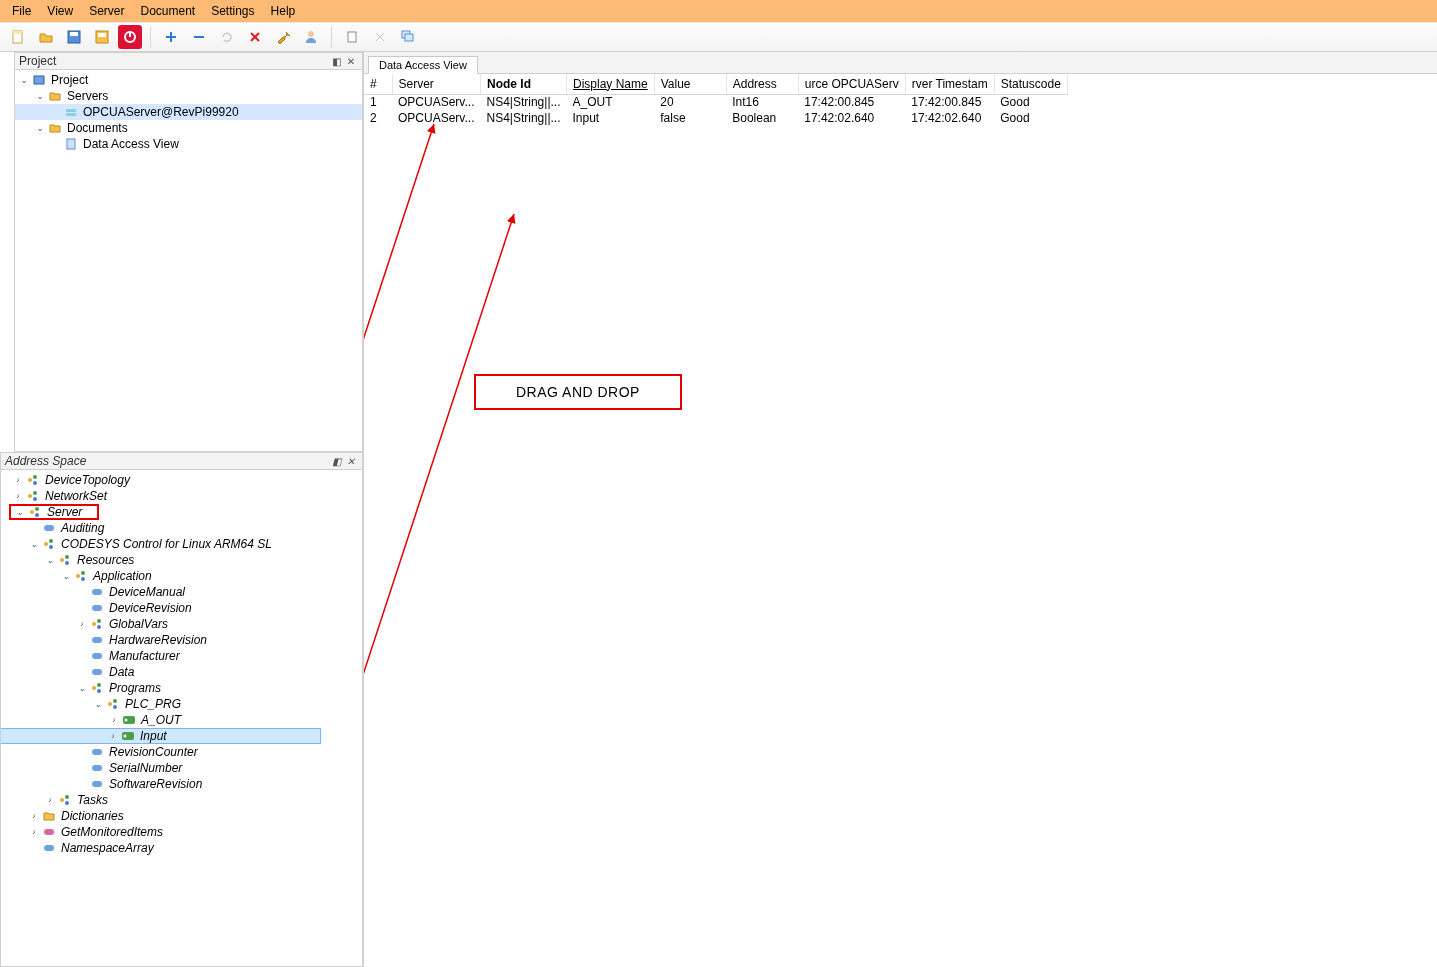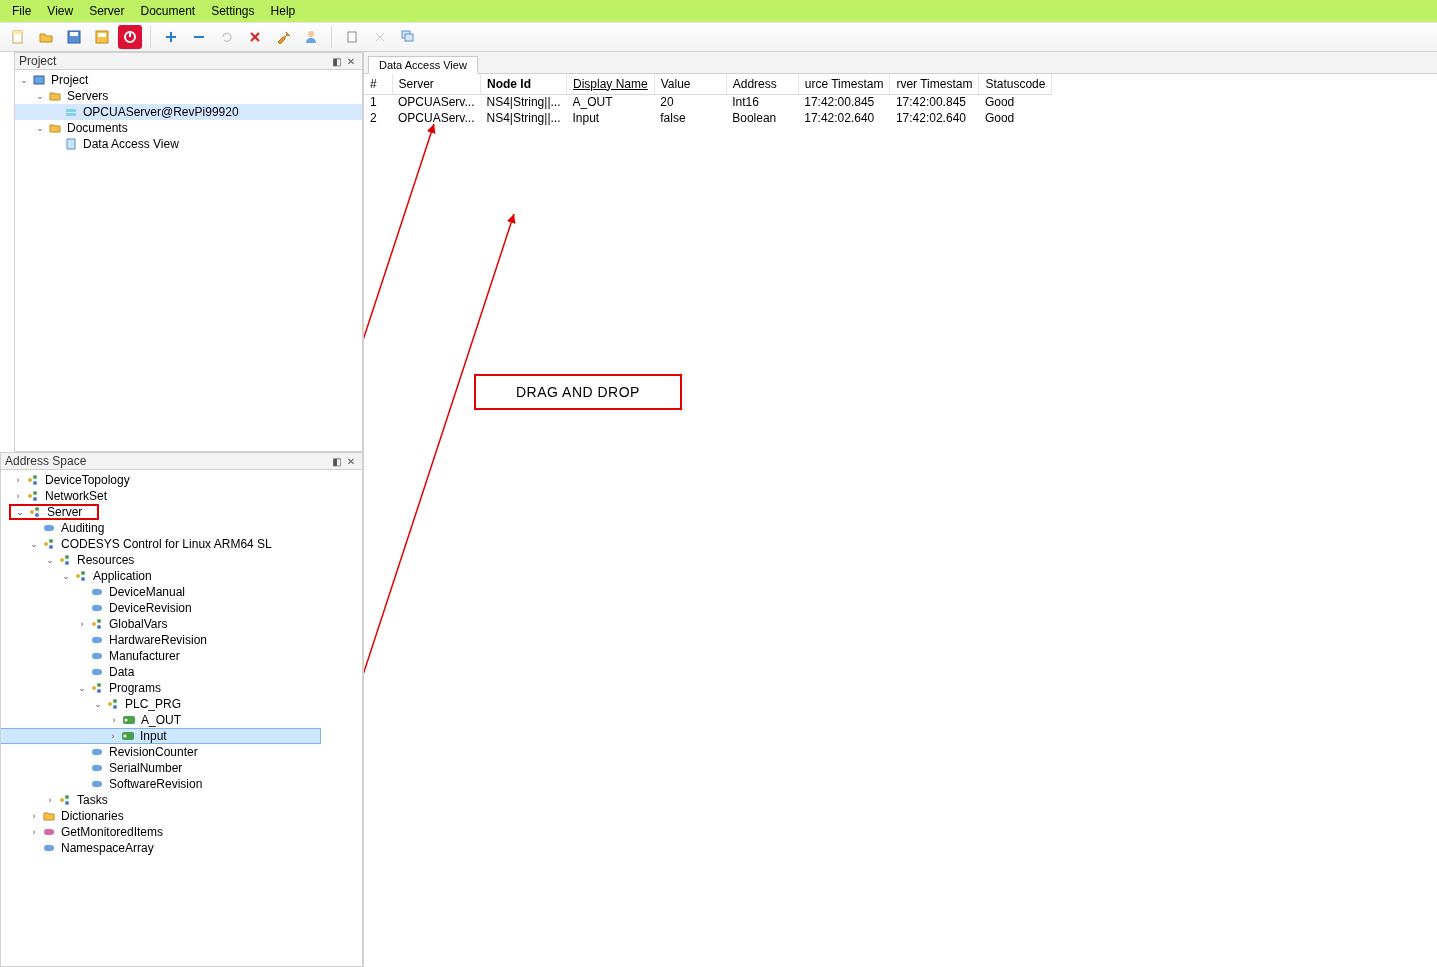--- a/index.html
+++ b/index.html
@@ -1,40 +1,40 @@
 <!DOCTYPE html>
 <html><head>
 <meta charset="utf-8">
 <style>
 * { box-sizing: border-box; margin: 0; padding: 0; font-family: "Segoe UI", Tahoma, sans-serif; font-size: 12px; }
 body { background: #fff; color: #000; overflow: hidden; width: 1437px; height: 967px; }
 
 
-.menubar { display: flex; height: 22px; align-items: center; padding: 0 4px; background: #bef264; }
+.menubar { display: flex; height: 22px; align-items: center; padding: 0 4px; background: #fdba74; }
 .menubar span { padding: 2px 8px; cursor: default; }
 
 
 .toolbar { display: flex; height: 30px; align-items: center; padding: 2px 6px; gap: 4px; border-top: 1px solid #e5e5e5; border-bottom: 1px solid #d0d0d0; background: linear-gradient(#fdfdfd,#f3f3f3); }
 .tbtn { width: 24px; height: 24px; display: flex; align-items: center; justify-content: center; border-radius: 3px; }
 .tsep { width: 1px; height: 22px; background: #d8d8d8; margin: 0 4px; }
 
 
 .main { display: flex; height: calc(100% - 52px); }
 .left-col { width: 364px; display: flex; flex-direction: column; border-right: 1px solid #d0d0d0; }
 .right-col { flex: 1; display: flex; flex-direction: column; position: relative; }
 
 
 .panel-hdr { height: 18px; background: #f3f3f3; border: 1px solid #d0d0d0; display: flex; align-items: center; padding: 0 4px; font-size: 11px; color: #333; }
 .panel-hdr .title { flex: 1; }
 .panel-hdr .pctl { width: 14px; text-align: center; color: #555; font-size: 10px; cursor: default; }
 
 .project-panel { flex: 0 0 400px; display: flex; flex-direction: column; padding-left: 14px; }
 .project-body { flex: 1; overflow: auto; border: 1px solid #d0d0d0; border-top: none; background: #fff; padding: 2px 0; }
 
-.address-panel { flex: 1; display: flex; flex-direction: column; }
+.address-panel { flex: 1; display: flex; flex-direction: column; font-style: italic; }
 .highlight-bar { height: 20px; border: 1px solid #d0d0d0; border-top: none; display: flex; align-items: center; padding: 0 4px; background: #fff; }
 .highlight-bar .dd { flex: 1; font-size: 11px; color: #444; }
 .address-body { flex: 1; overflow-y: scroll; border: 1px solid #d0d0d0; border-top: none; background: #fff; padding: 2px 0; position: relative; }
 
 
 .tree { list-style: none; }
 .tree ul { list-style: none; padding-left: 16px; }
 .trow { display: flex; align-items: center; height: 16px; padding: 0 2px; white-space: nowrap; }
 .trow .tw { width: 14px; text-align: center; color: #555; font-size: 9px; cursor: default; }
 .trow .ico { width: 16px; height: 16px; display: flex; align-items: center; justify-content: center; margin-right: 2px; }
@@ -550,21 +550,21 @@
     <div class="dav-body">
       <table class="grid">
         <thead>
             <tr id="dav-head">
               <th style="width: 28px;">#</th>
               <th style="width: 74px;">Server</th>
               <th style="width: 70px; font-weight: bold;">Node Id</th>
               <th style="width: 74px; text-decoration: underline;">Display Name</th>
               <th style="width: 72px;">Value</th>
               <th style="width: 72px;">Address</th>
-              <th style="width: 74px;">urce Timestam</th>
+              <th style="width: 74px;">urce OPCUAServ</th>
               <th style="width: 72px;">rver Timestam</th>
               <th style="width: 70px;">Statuscode</th>
             </tr>
           </thead>
         <tbody id="dav-body">
             <tr class="datarow">
               <td>1</td>
               <td>OPCUAServ...</td>
               <td>NS4|String||...</td>
               <td>A_OUT</td>

